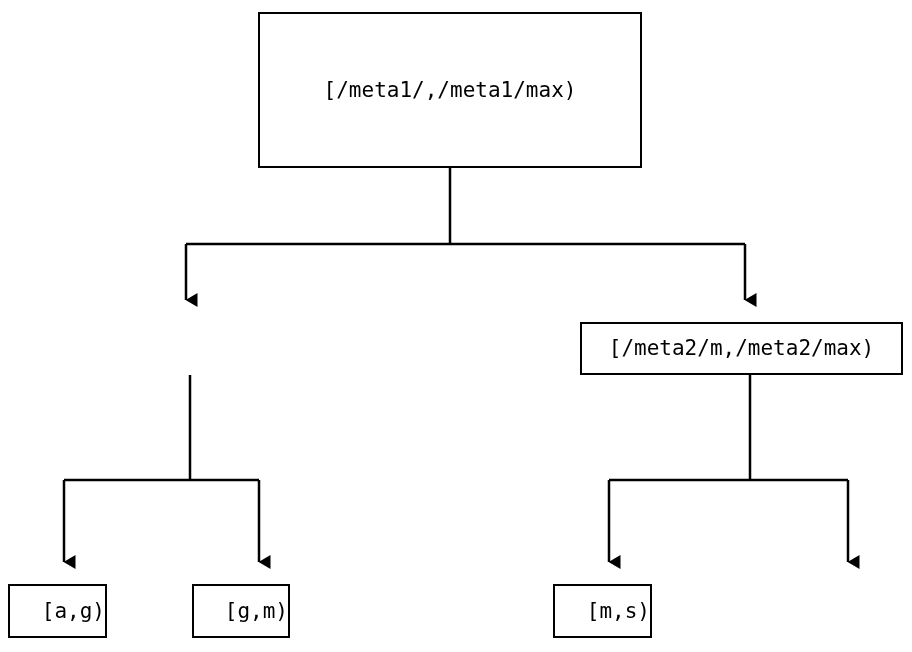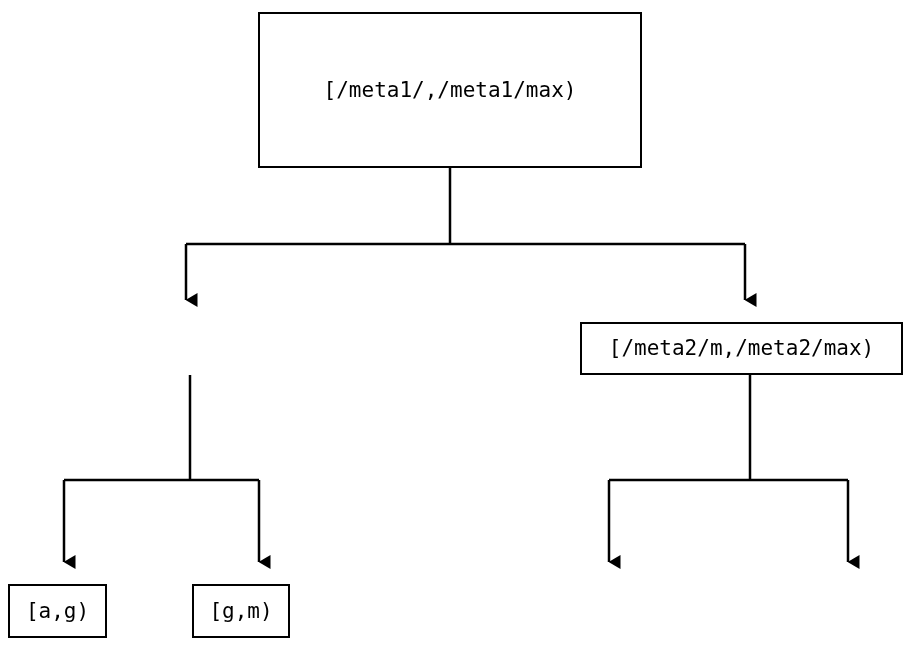--- a/index.html
+++ b/index.html
@@ -57,20 +57,21 @@
   }
   .node-l2-right {
     left: 580px;
     top: 322px;
     width: 323px;
     height: 53px;
   }
   .node-leaf {
     top: 584px;
     height: 54px;
+    justify-content: flex-end;
   }
   .node-leaf-ag    { left: 8px;   width: 99px;  }
   .node-leaf-gm    { left: 192px; width: 98px;  }
   .node-leaf-ms    { left: 553px; width: 99px;  }
   .node-leaf-smax  { left: 778px; width: 121px; }
 </style>
 </head>
 <body>
 
 <div id="diagram-root">
@@ -114,15 +115,18 @@
   </div>
 
   <div class="node-box node-leaf node-leaf-ag">
     <span class="node-label">[a,g)</span>
   </div>
 
   <div class="node-box node-leaf node-leaf-gm">
     <span class="node-label">[g,m)</span>
   </div>
 
+  <div class="node-box node-leaf node-leaf-ms">
+    <span class="node-label">[m,s)</span>
+  </div>
 
 
 </div>
 
 </body></html>

